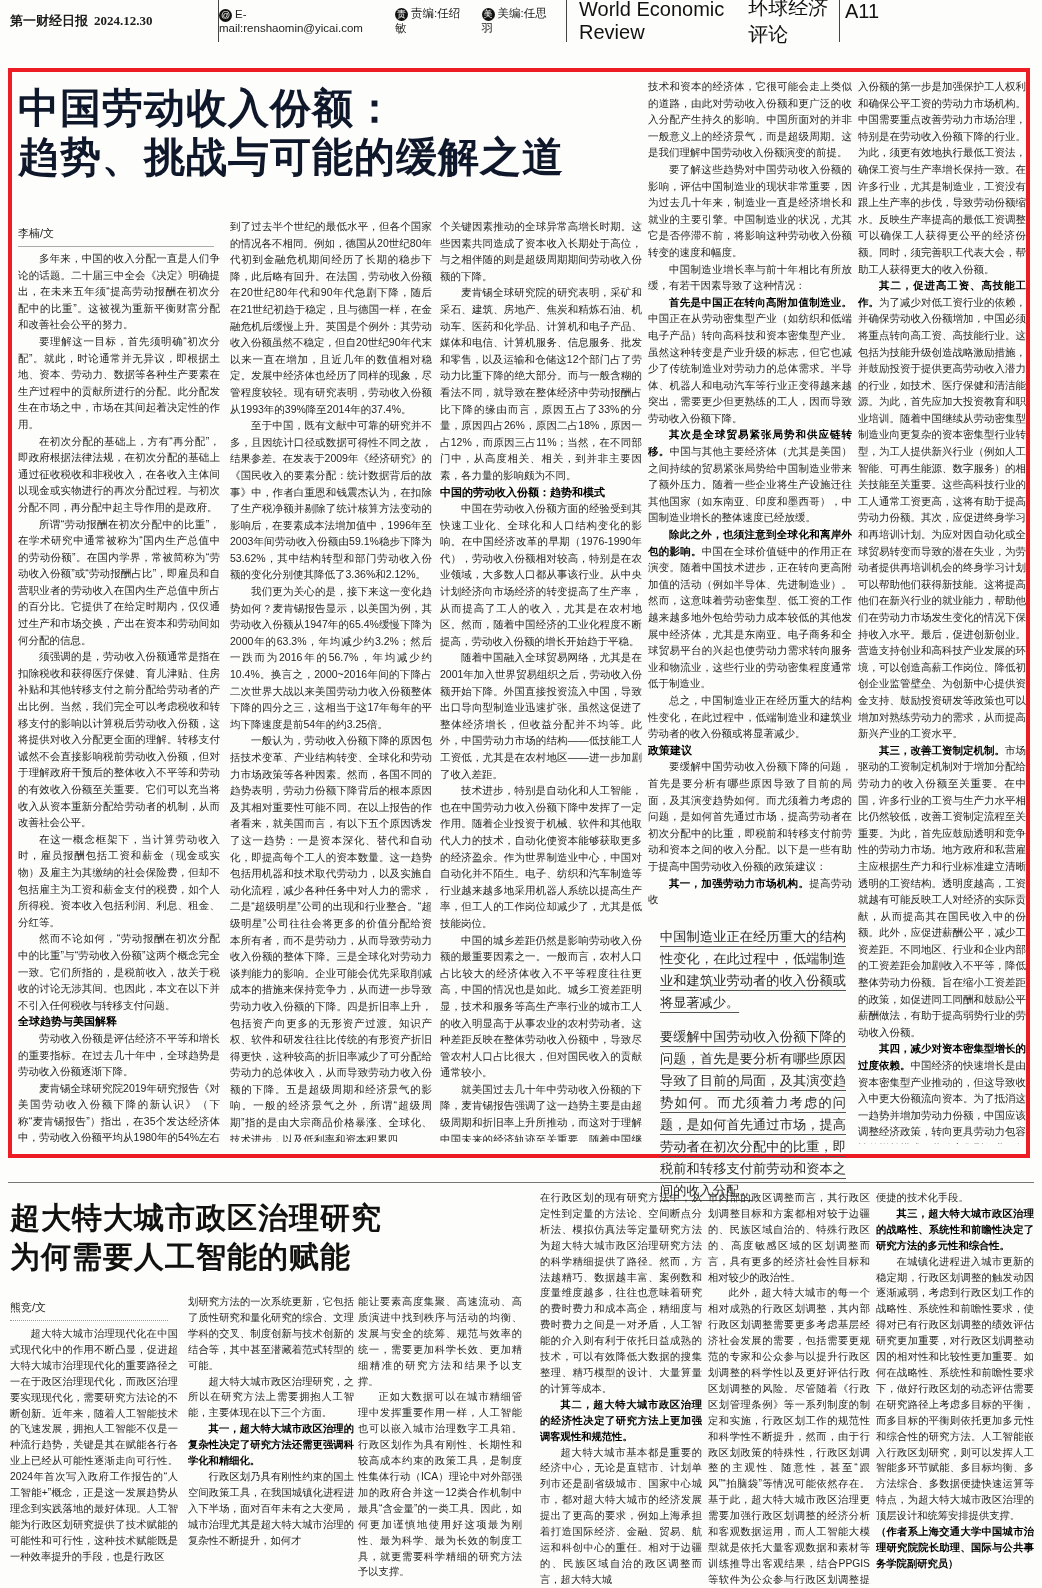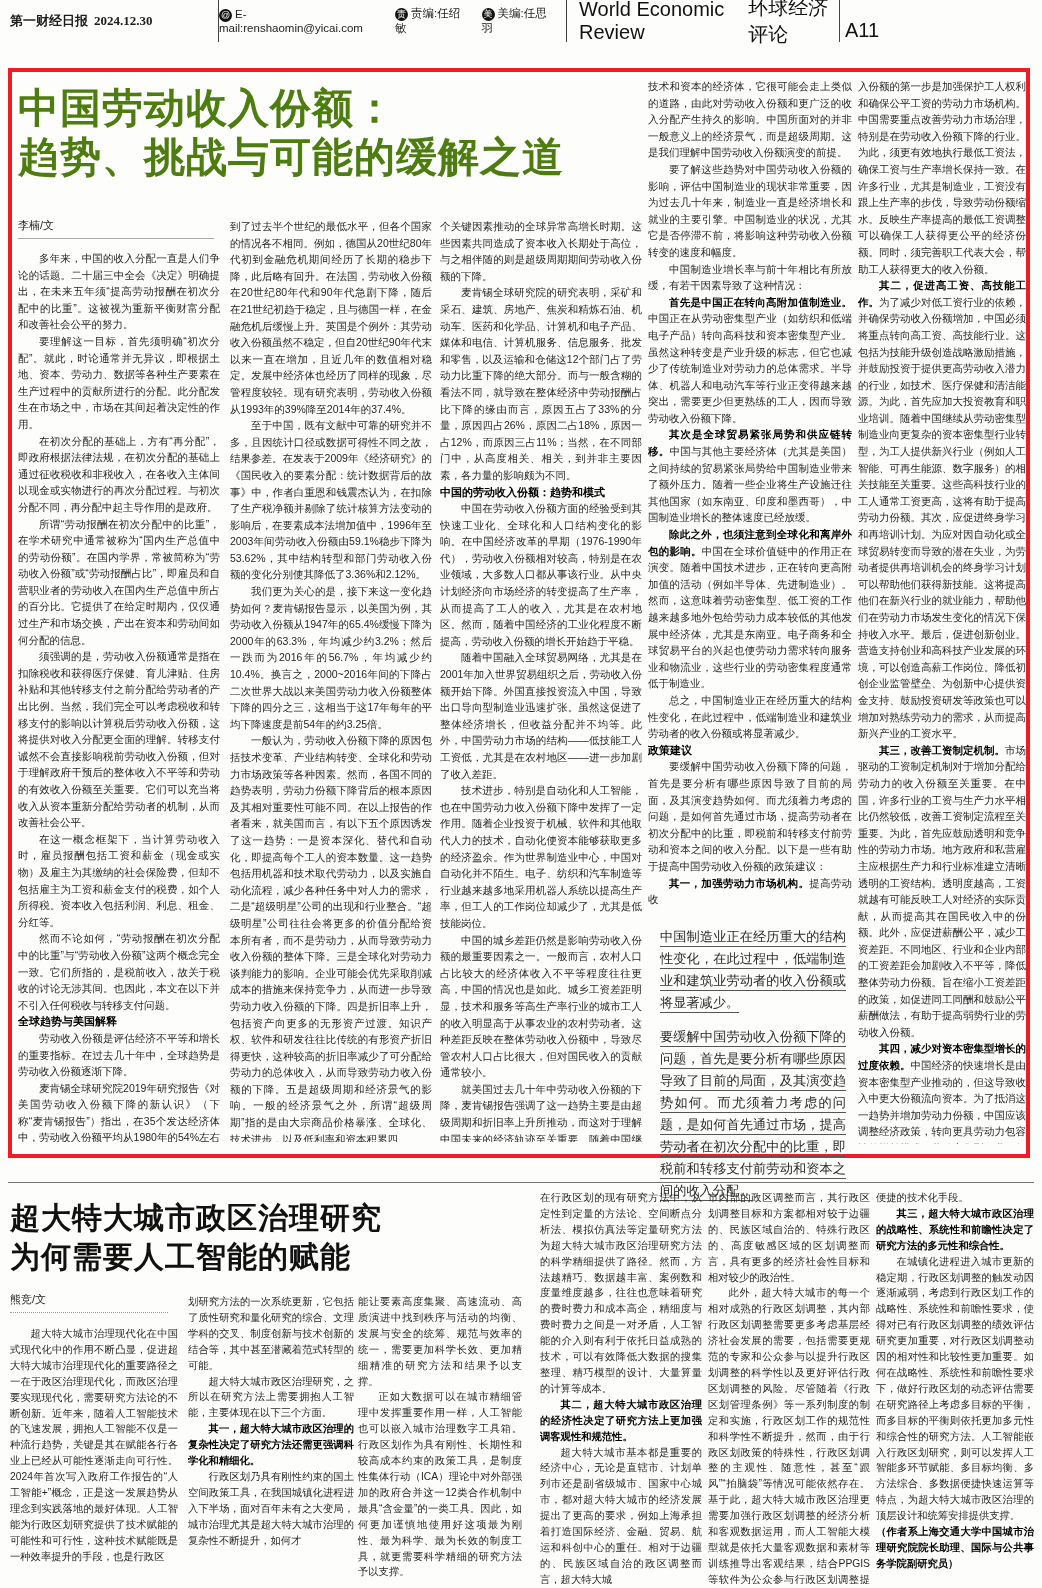--- a/index.html
+++ b/index.html
@@ -1,35 +1,35 @@
 <!DOCTYPE html>
 <html><head>
 <meta charset="utf-8">
 <style>
   html,body{margin:0;padding:0;background:#f6f6f4;}
   body{width:1042px;height:1588px;position:relative;overflow:hidden;
        font-family:"Liberation Sans","DejaVu Sans",sans-serif;color:#1c1c1c;background:#fdfdfb;}
   
-  .hdr{position:absolute;left:0;top:0;width:884px;height:42px;display:flex;align-items:flex-end;font-size:12px;}
+  .hdr{position:absolute;left:0;top:0;width:884px;height:42px;display:flex;align-items:flex-start;font-size:12px;}
   .hdr .masthead{width:208px;padding-left:10px;font-family:"Liberation Serif","DejaVu Serif",serif;
        font-weight:bold;font-size:13px;border-right:1px solid #444;height:42px;display:flex;align-items:center;gap:6px;}
   .hdr .mid{flex:1;display:flex;align-items:center;justify-content:flex-end;gap:14px;padding-right:12px;
        border-right:1px solid #444;height:42px;font-size:11.5px;color:#222;}
   .dotico{display:inline-flex;width:13px;height:13px;border-radius:50%;background:#111;color:#fff;
        font-size:9px;align-items:center;justify-content:center;margin-right:3px;}
   .hdr .sect{width:260px;padding-left:12px;height:42px;display:flex;align-items:center;font-size:20px;
        border-right:1px solid #444;color:#111;}
   .hdr .pageno{width:44px;text-align:center;font-size:20px;color:#111;}
   
   .a1{position:absolute;left:8px;top:68px;width:1022px;height:1090px;border:4px solid #ee1c25;
       box-sizing:border-box;background:#fdfdfb;}
   .a1 .inner{position:absolute;inset:0;}
   .a1-headline{position:absolute;left:6px;top:12px;width:560px;font-weight:900;font-size:41px;
-      line-height:1.2;color:#4d7c0f;letter-spacing:1px;}
-  .byline{position:absolute;font-size:11px;color:#222;border-bottom:1px solid #aaa;padding-bottom:5px;}
+      line-height:1.2;color:#0f172a;letter-spacing:1px;}
+  .byline{position:absolute;font-size:11px;color:#222;border-bottom:1px solid #aaa;padding-bottom:5px;margin-top:8px;}
   .a1-byline{left:6px;top:146px;width:196px;}
   .col{position:absolute;font-size:10.5px;line-height:16.6px;text-align:justify;overflow:hidden;color:#262626;}
   .col p{margin:0;}
   .t-p{text-indent:2em;}
   .t-cont{text-indent:0;}
   .t-h{font-weight:bold;text-indent:0;font-size:11px;margin:8px 0 5px 0;color:#000;}
   .t-hb{font-weight:bold;text-indent:2em;color:#000;}
   .t-lead{text-indent:2em;}
   .t-lead b{color:#000;}
   .t-author{font-weight:bold;text-indent:0;color:#000;}

